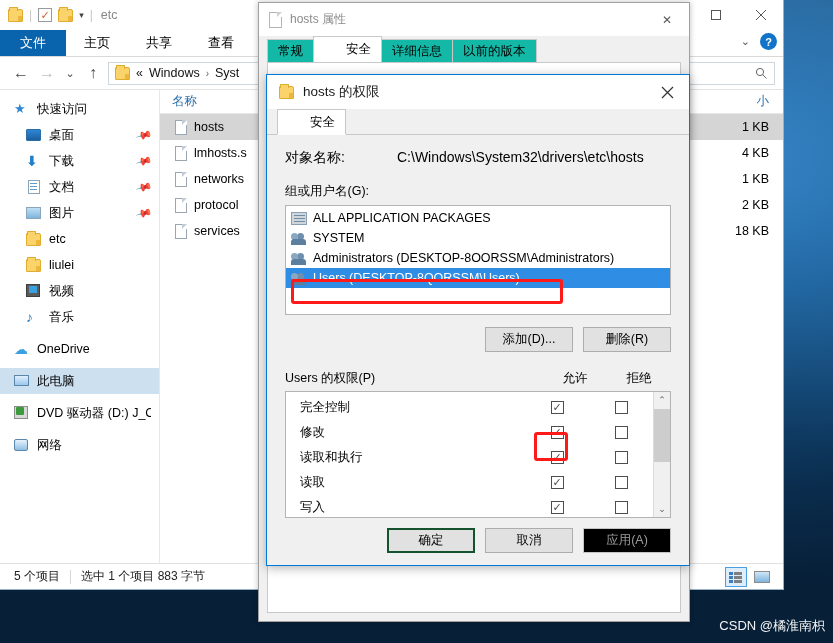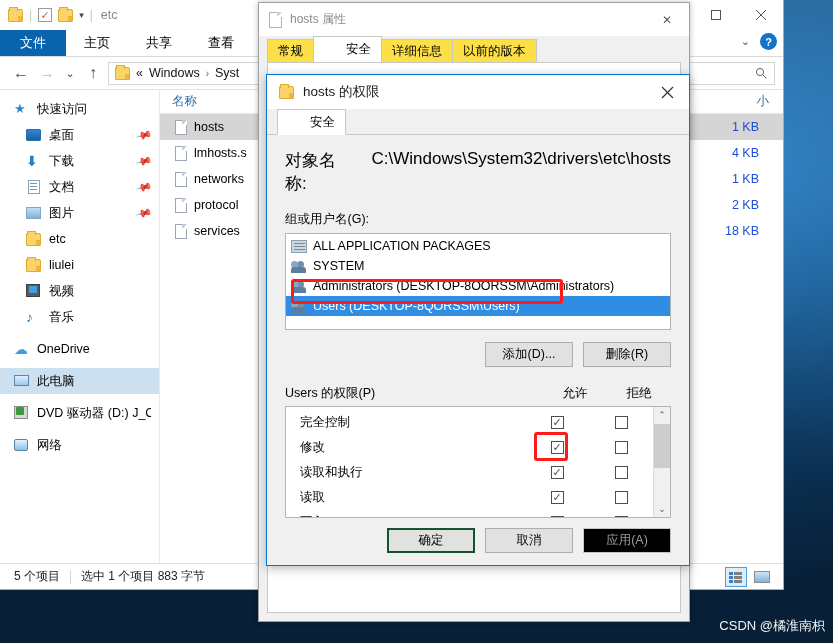--- a/index.html
+++ b/index.html
@@ -131,21 +131,21 @@
 
   
   .flist { flex: 1; display: flex; flex-direction: column; min-width: 0; background:#fff; }
   .fl-head { height: 24px; display: flex; align-items: center; color: #2a6ea8; font-size: 12.5px; border-bottom: 1px solid #e8e8e8; }
   .col-name { flex: 1; padding-left: 12px; }
   .col-size { width: 62px; text-align: right; padding-right: 14px; }
   .fl-rows { flex: 1; }
   .frow { height: 26px; display: flex; align-items: center; font-size: 12.5px; }
   .frow.sel { background: #d5d5d5; }
   .frow .name { flex: 1; display: flex; align-items: center; gap: 7px; padding-left: 12px; white-space: nowrap; overflow: hidden; }
-  .frow .size { width: 62px; text-align: right; padding-right: 24px; color: #1d4ed8; }
+  .frow .size { width: 62px; text-align: right; padding-right: 14px; color: #000000; }
 
   
   .statusbar {
     height: 26px; border-top: 1px solid #e1e1e1; display: flex; align-items: center;
     font-size: 12px; color: #222; padding-left: 14px; gap: 0; background: #fff; position: relative;
   }
   .st-seg { padding-right: 10px; }
   .st-div { width: 1px; height: 14px; background: #d6d6d6; margin-right: 10px; }
   .view-btns { position: absolute; right: 10px; top: 3px; display: flex; gap: 4px; }
   .vbtn { width: 22px; height: 20px; display: flex; align-items: center; justify-content: center; border: 1px solid transparent; }
@@ -163,39 +163,39 @@
     display: flex; flex-direction: column;
   }
   .pd-title { height: 33px; background: #fff; display: flex; align-items: center; padding-left: 10px; position: relative; }
   .pd-title .ico-page { width: 13px; height: 16px; border: 1px solid #b4b4b4; background: #fff; position: relative; margin-right: 8px; }
   .pd-title .ico-page:after{content:"";position:absolute;right:-1px;top:-1px;border-width:0 0 5px 5px;border-style:solid;border-color:transparent transparent #fff #cfcfcf;}
   .pd-title .t { color: #8b8b8b; font-size: 12px; }
   .pd-close { position: absolute; right: 0; top: 0; width: 44px; height: 33px; display: flex; align-items: center; justify-content: center; color: #5a5a5a; }
   .pd-tabs { display: flex; align-items: flex-end; height: 26px; padding-left: 8px; background: #f0f0f0; }
   .ptab {
     padding: 0 10px; height: 23px; line-height: 23px; font-size: 12.5px;
-    border: 1px solid #c8c8c8; border-bottom: none; background: #fde047; margin-right: -1px; color: #000;
+    border: 1px solid #c8c8c8; border-bottom: none; background: #14b8a6; margin-right: -1px; color: #000;
   }
   .ptab.active { background: #fff; height: 26px; line-height: 25px; border-color:#c8c8c8; position: relative; z-index: 2; padding-left: 32px; }
   .pd-page { flex: 1; background: #fff; border: 1px solid #c8c8c8; margin: 0 8px 8px 8px; border-top: 1px solid #c8c8c8; }
 
   
   .permdlg {
     position: absolute; left: 266px; top: 74px; width: 424px; height: 492px;
     background: #f0f0f0; border: 1px solid #0078d7;
     display: flex; flex-direction: column; box-shadow: 0 2px 10px rgba(0,0,0,.3);
   }
   .pm-title { height: 34px; background: #fff; display: flex; align-items: center; padding-left: 12px; position: relative; }
   .pm-title .t { font-size: 13.5px; color: #1a1a1a; margin-left: 9px; }
   .pm-close { position: absolute; right: 0; top: 0; width: 44px; height: 34px; display: flex; align-items: center; justify-content: center; color: #333; }
   .pm-tabs { display: flex; align-items: flex-end; height: 26px; padding-left: 10px; background: #f0f0f0; border-bottom: 1px solid #c8c8c8; }
   .pm-tabs .ptab.active { background: #fff; border-bottom: 1px solid #fff; margin-bottom: -1px; }
   .pm-body { flex: 1; background: #f0f0f0; padding: 14px 18px 0 18px; display: flex; flex-direction: column; min-height: 0; }
 
-  .objline { display: flex; font-size: 17px; margin-bottom: 16px; gap: 15px; }
+  .objline { display: flex; font-size: 14px; margin-bottom: 16px; }
   .objline .lbl { width: 112px; }
   .objline .val { color: #000; }
   .sec-label { font-size: 12.5px; margin-bottom: 5px; }
 
   .userlist {
     height: 112px; background: #fff; border: 1px solid #b4b4b4; overflow: hidden; padding-top: 2px;
   }
   .urow { height: 20px; display: flex; align-items: center; gap: 6px; padding-left: 5px; font-size: 12.5px; }
   .urow.sel { background: #2f8de4; color: #fff; }
   .ic-users { width: 16px; height: 14px; position: relative; flex:none; display:inline-block;}

